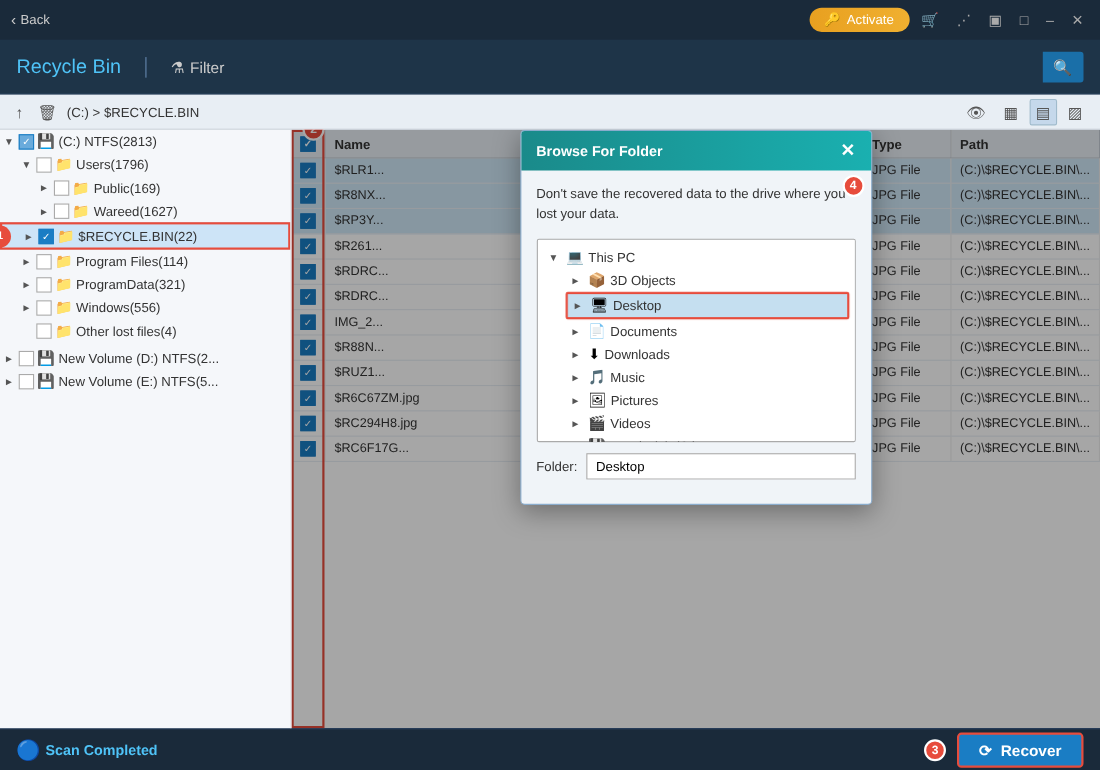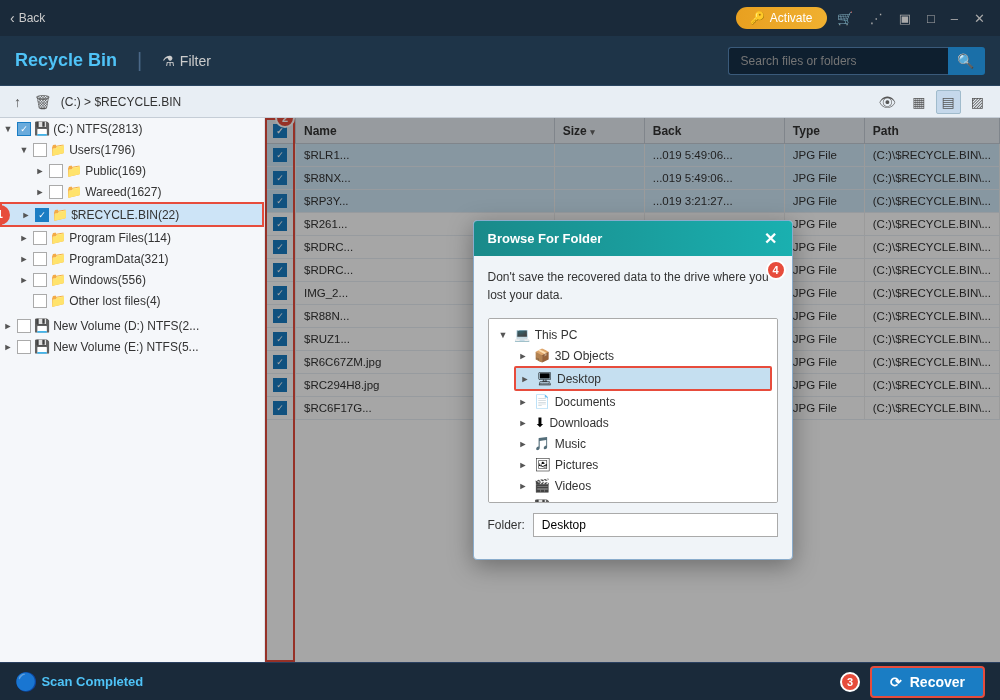--- a/index.html
+++ b/index.html
@@ -34,21 +34,21 @@
     .nav-bar {
       background: #1e3448;
       height: 50px;
       display: flex;
       align-items: center;
       padding: 0 15px;
       border-bottom: 1px solid #2a4560;
       justify-content: space-between;
     }
     .nav-left { display: flex; align-items: center; gap: 15px; }
-    .recycle-bin-title { color: #4fc3f7; font-size: 18px; font-weight: 700; cursor: pointer; }
+    .recycle-bin-title { color: #4fc3f7; font-size: 18px; font-weight: 400; cursor: pointer; }
     .nav-divider { color: #4a6888; font-size: 20px; margin: 0 5px; }
     .filter-btn { color: #ccc; display: flex; align-items: center; gap: 5px; cursor: pointer; font-size: 14px; }
     .search-container { display: flex; align-items: center; gap: 0; }
     .search-input {
       background: #0e1f2f;
       border: 1px solid #3a5a7a;
       border-right: none;
       border-radius: 3px 0 0 3px;
       color: #888;
       padding: 6px 12px;
@@ -179,21 +179,21 @@
       display: flex; align-items: center; gap: 8px;
     }
 
     
     .dialog-overlay {
       position: absolute;
       top: 0; left: 0; right: 0; bottom: 0;
       background: rgba(0,0,0,0.35);
       z-index: 100;
       display: flex;
-      align-items: center;
+      align-items: flex-start;
       justify-content: center;
     }
     .dialog {
       background: #f0f4f8;
       border: 1px solid #8aaccc;
       border-radius: 4px;
       width: 320px;
       box-shadow: 0 6px 24px rgba(0,0,0,0.35);
     }
     .dialog-header {
@@ -303,21 +303,20 @@
 <div class="nav-bar">
   <div class="nav-left">
     <span class="recycle-bin-title">Recycle Bin</span>
     <span class="nav-divider">|</span>
     <span class="filter-btn">
       <span>⚗</span>
       <span>Filter</span>
     </span>
   </div>
   <div class="search-container">
-    <input class="search-input" type="text" placeholder="Search files or folders" style="">
     <button class="search-btn">🔍</button>
   </div>
 </div>
 
 <div class="path-bar">
   <div class="path-left">
     <span class="path-nav-btn">↑</span>
     <span class="path-nav-btn">🗑</span>
     <span class="path-text">
       <span>(C:) &gt; $RECYCLE.BIN</span>

